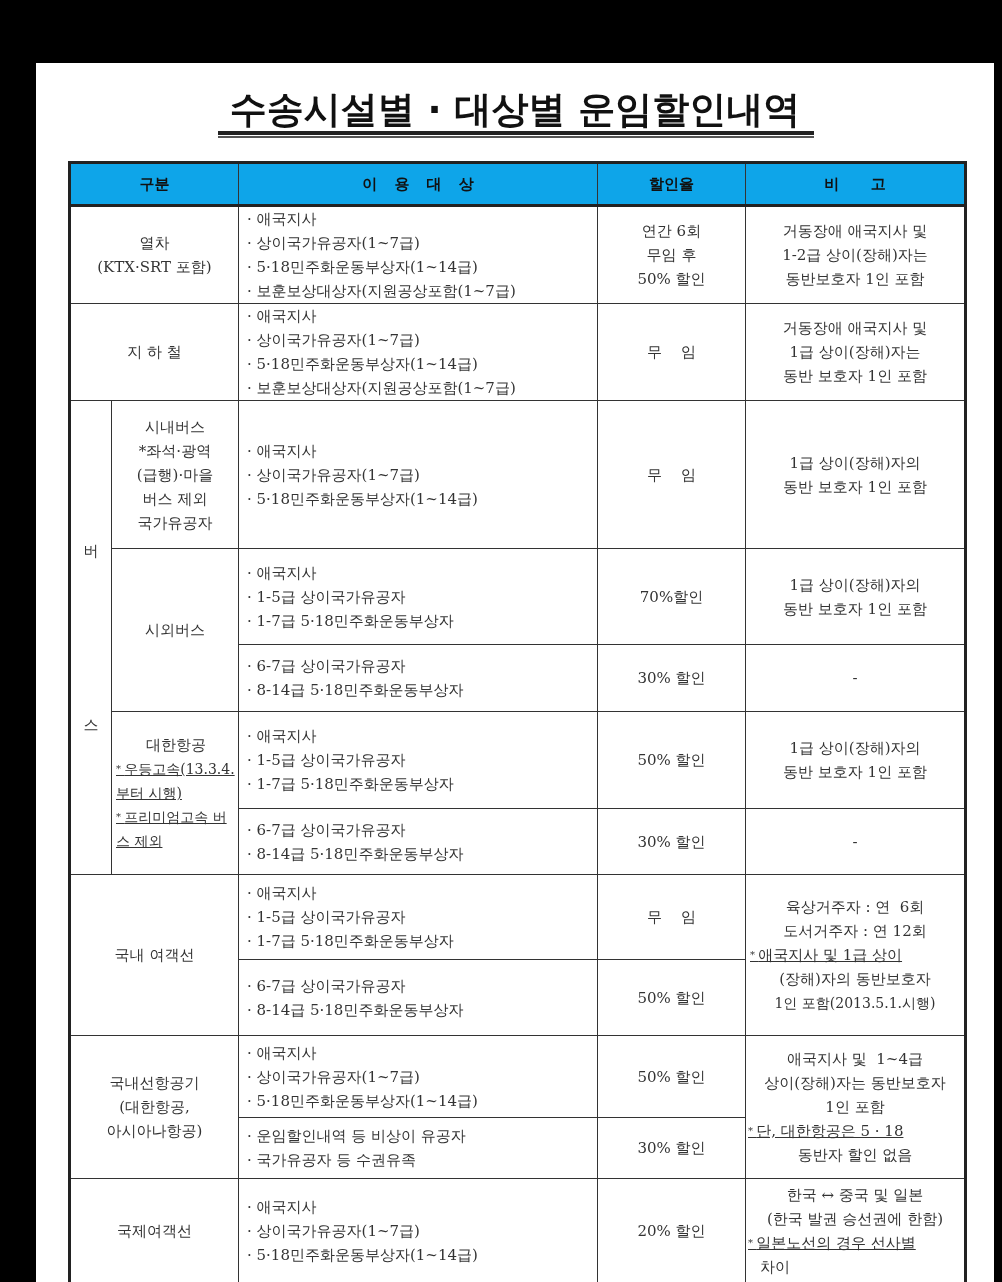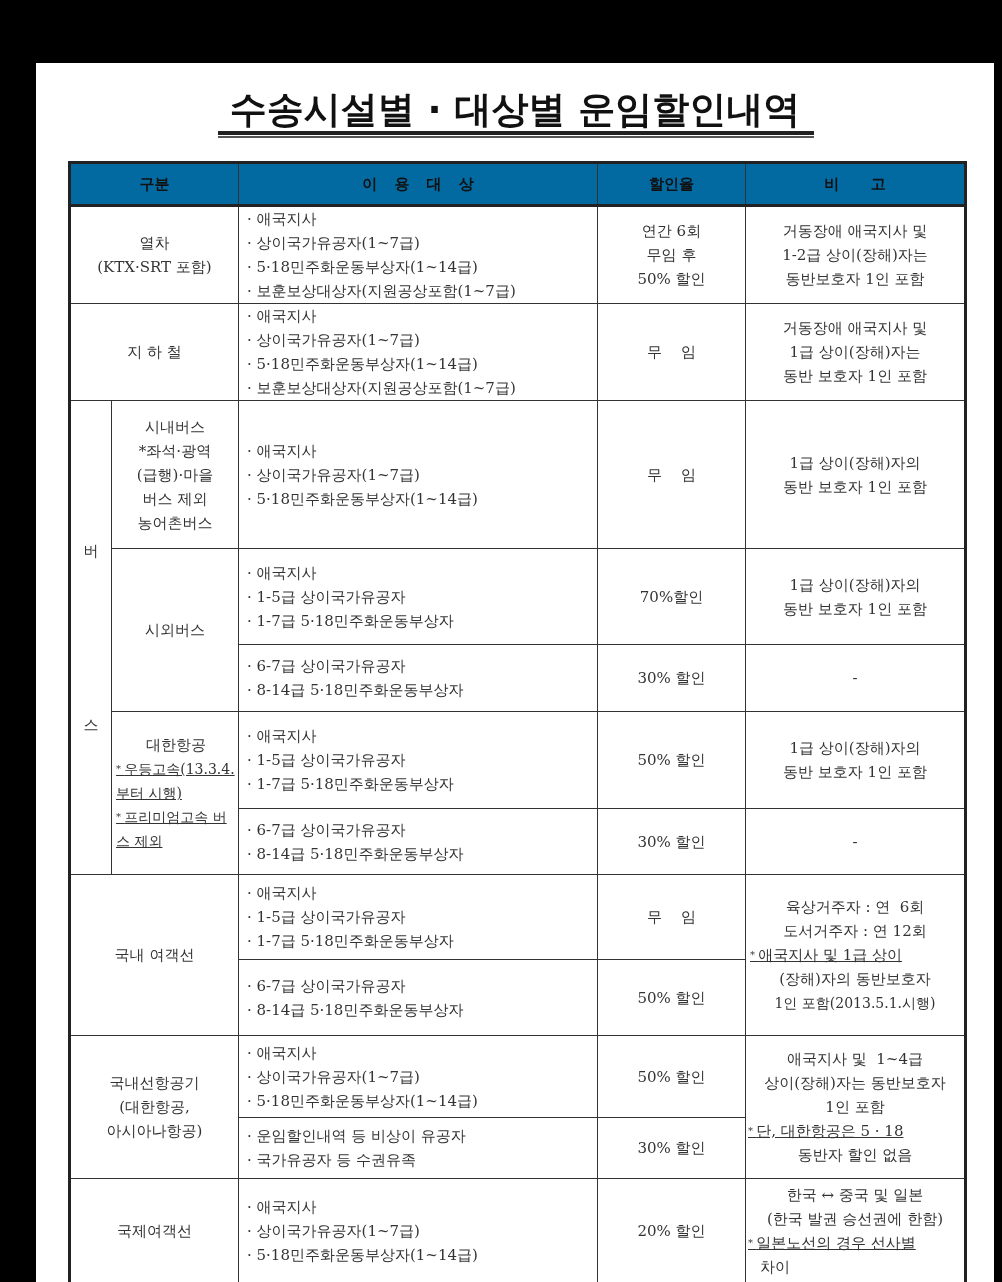--- a/index.html
+++ b/index.html
@@ -30,21 +30,21 @@
   table.fares {
     position: absolute; left: 32px; top: 98px; width: 896px;
     border-collapse: collapse; table-layout: fixed;
     border: 3px solid #222;
     font-size: 15px; line-height: 24px;
   }
   table.fares th, table.fares td {
     border: 1.5px solid #333; padding: 0 8px; vertical-align: middle;
   }
   table.fares thead th {
-    background: #0369a1; height: 40px; font-weight: bold;
+    background: #0ea5e9; height: 40px; font-weight: bold;
     font-family: "DejaVu Sans", "Liberation Sans", sans-serif;
     font-size: 15px; color: #111; text-align: center;
     border-bottom: 3px solid #222;
   }
   .c { text-align: center; }
   .bus-v { text-align: center; vertical-align: middle; padding: 0; }
   .bus-v span { display: block; }
   .list { list-style: none; margin: 0; padding: 0; }
   .list li::before { content: "· "; }
   .note { text-align: left; text-decoration: underline; }
@@ -127,21 +127,21 @@
       <tr style="height:148px">
         <td rowspan="5" class="bus-v">
           <span style="margin-bottom:150px">버</span>
           <span>스</span>
         </td>
         <td class="c lines">
           <span>시내버스</span>
             <span>*좌석·광역</span>
           <span>(급행)·마을</span>
             <span>버스 제외</span>
-          <span>농어촌버스</span>
+          <span>국가유공자</span>
         </td>
         <td>
           <ul class="list">
             <li>애국지사</li>
               <li>상이국가유공자(1~7급)</li>
               <li>5·18민주화운동부상자(1~14급)</li>
           </ul>
         </td>
         <td class="c" style="white-space:pre">무    임</td>
         <td class="c lines">

